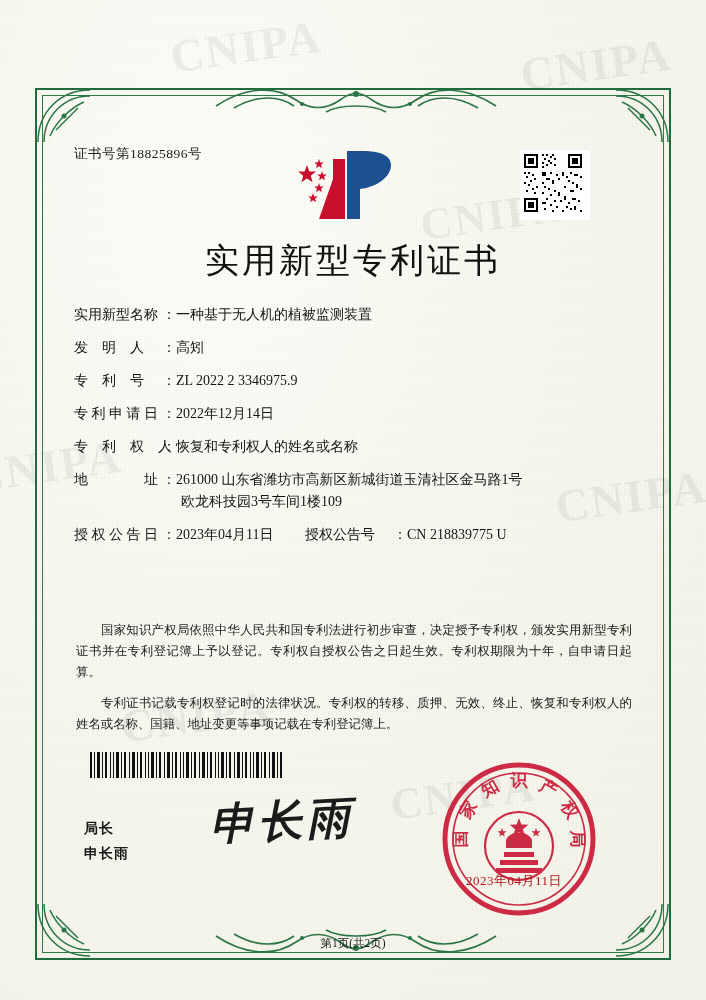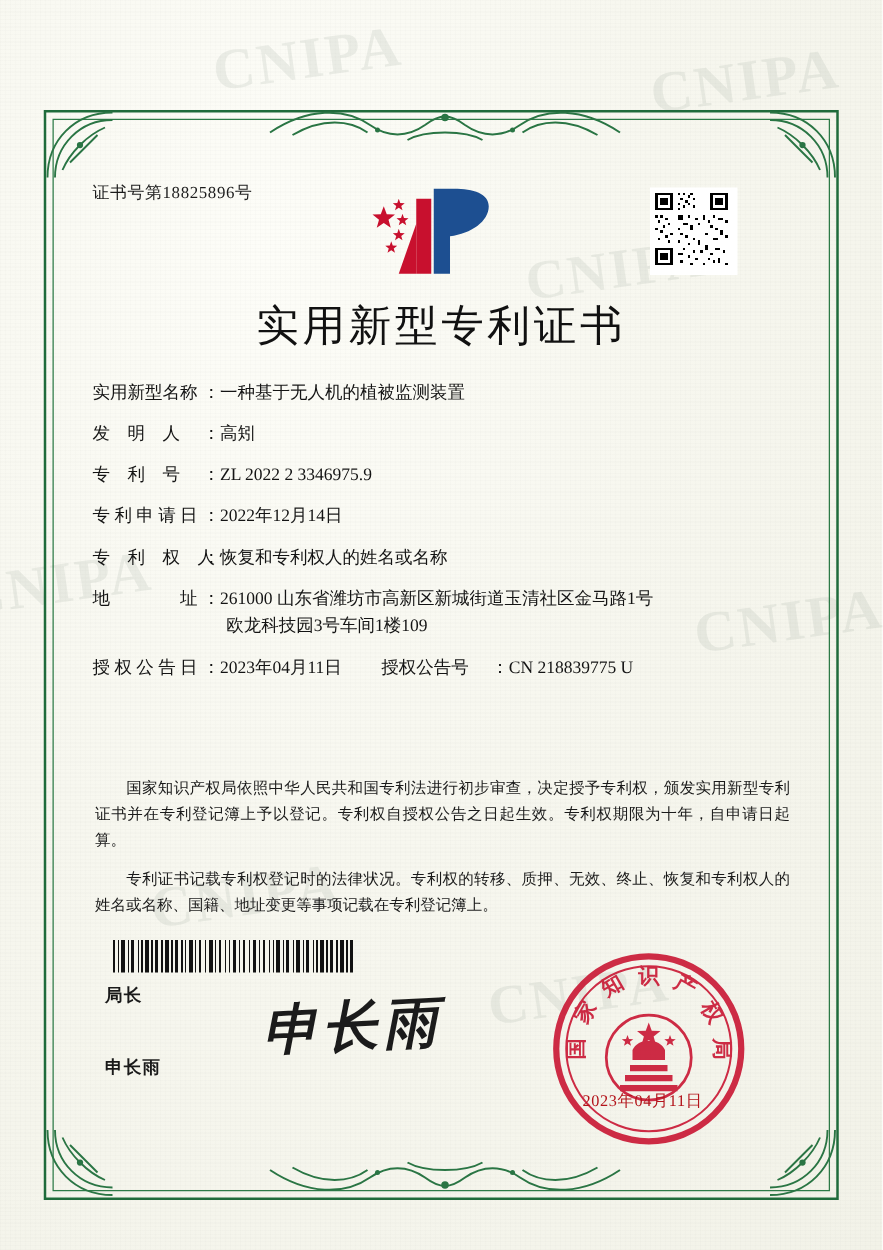--- a/index.html
+++ b/index.html
@@ -175,21 +175,21 @@
   
   .barcode {
     position: absolute;
     left: 88px; top: 752px;
     width: 195px; height: 26px;
   }
 
   
   .sig-title {
     position: absolute;
-    left: 84px; top: 788px;
+    left: 84px; top: 820px;
     font-size: 14px;
     font-weight: bold;
     letter-spacing: 1px;
   }
   .sig-name {
     position: absolute;
     left: 84px; top: 845px;
     font-size: 14px;
     font-weight: bold;
     letter-spacing: 1px;
@@ -572,15 +572,16 @@
           <text x="79" y="26" text-anchor="middle" transform="rotate(-90 79 79)">国</text>
           <text x="79" y="26" text-anchor="middle" transform="rotate(30 79 79)">产</text>
           <text x="79" y="26" text-anchor="middle" transform="rotate(60 79 79)">权</text>
           <text x="79" y="26" text-anchor="middle" transform="rotate(90 79 79)">局</text>
         </g>
       </g>
     </svg>
   </div>
   <div class="seal-date">2023年04月11日</div>
 
+  <div class="page-footer">第1页(共2页)</div>
 </div>
 
 <div class="outside-footer">其他事项参见续页</div>
 
 </body></html>

